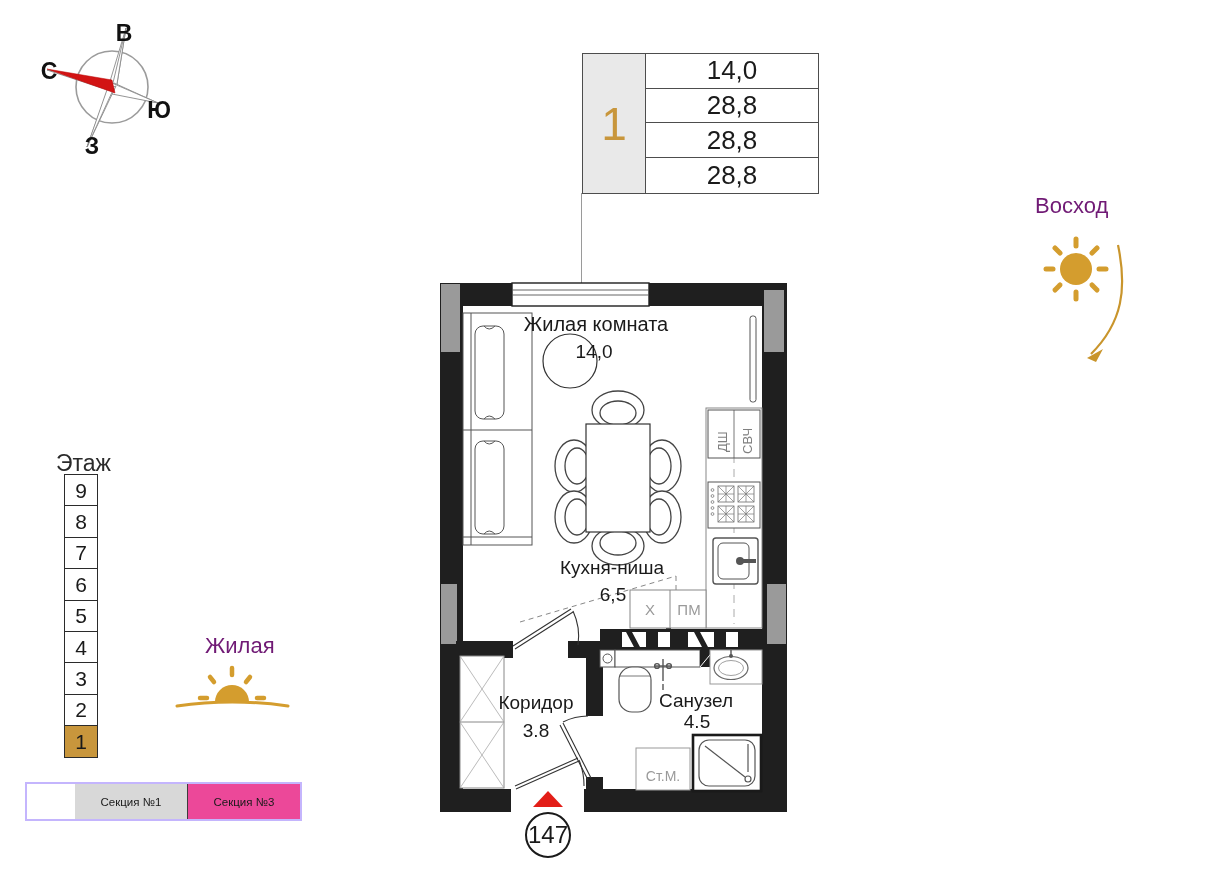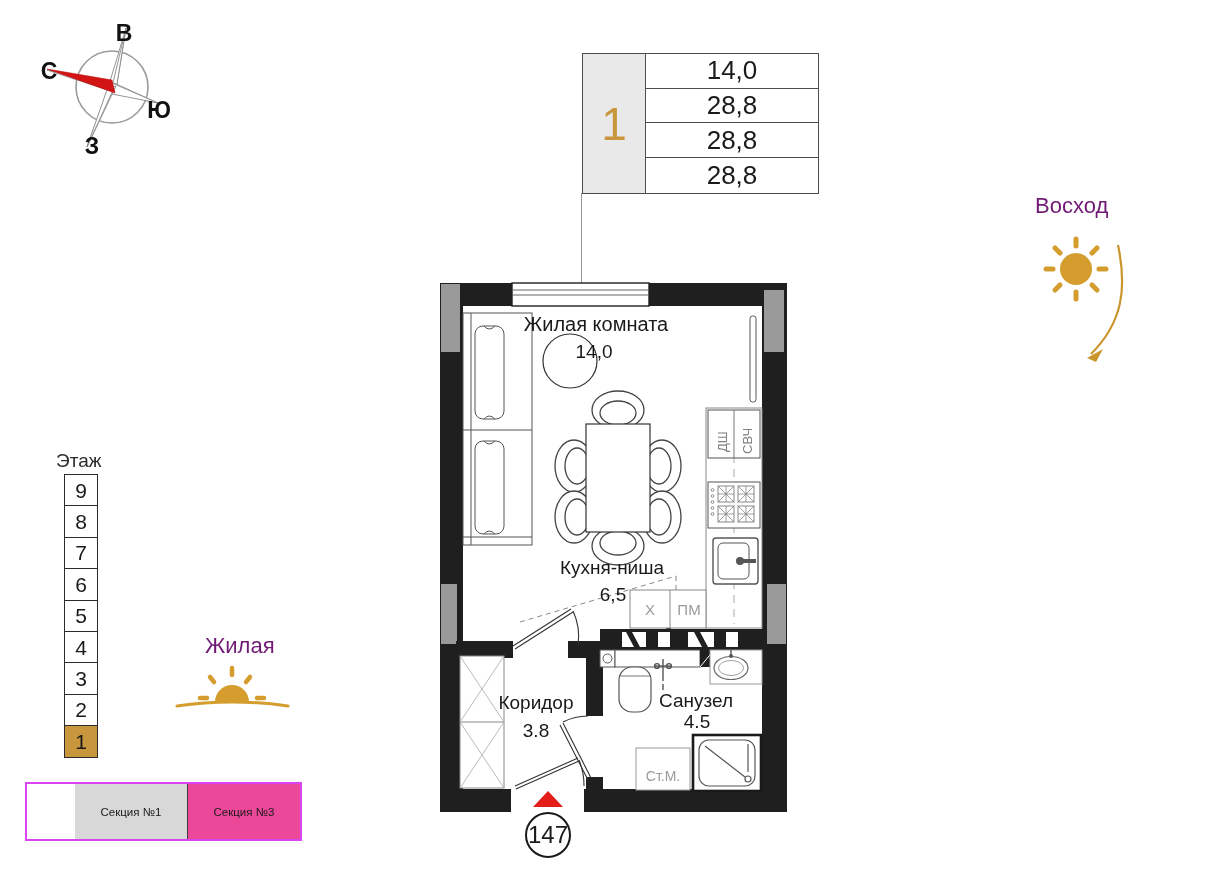--- a/index.html
+++ b/index.html
@@ -18,29 +18,29 @@
     font-size:26px;color:#1a1a1a;}
   .row-cell:last-child{border-bottom:none;}
   .leader-line{left:581px;top:193px;width:1px;height:90px;background:#9a9a9a;}
 
   
   .sun-label{font-size:22px;color:#701a75;}
   .sunrise-label{left:1035px;top:193px;}
   .sunset-label{left:205px;top:633px;}
 
   
-  .floors-label{left:56px;top:450px;font-size:19px;color:#2b2b2b;}
+  .floors-label{left:56px;top:450px;font-size:23px;color:#2b2b2b;}
   .floors{left:64px;top:474px;display:flex;flex-direction:column;}
   .floor-cell{width:32px;height:31px;border:1.6px solid #2b2b2b;margin-top:-1.6px;background:#fff;
     display:flex;align-items:center;justify-content:center;font-size:21px;color:#1a1a1a;cursor:pointer;}
   .floor-cell:first-child{margin-top:0;}
   .floor-cell.active{background:#C8963C;}
 
   
-  .sections{left:25px;top:782px;width:277px;height:59px;display:flex;border:2px solid #d946ef;box-sizing:border-box;padding-left:48px;}
+  .sections{left:25px;top:782px;width:277px;height:39px;display:flex;border:2px solid #c4b5fd;box-sizing:border-box;padding-left:48px;}
   .section-cell{flex:1;background:#d8d8d8;display:flex;align-items:center;justify-content:center;
     font-size:11.5px;color:#1a1a1a;border-left:1.6px solid #3d3d3d;cursor:pointer;}
   .section-cell:first-child{border-left:none;}
   .section-cell.active{background:#ec4899;text-align:right;}
 
   svg text{font-family:"Liberation Sans","DejaVu Sans",sans-serif;}
 </style>
 </head>
 <body>
 

